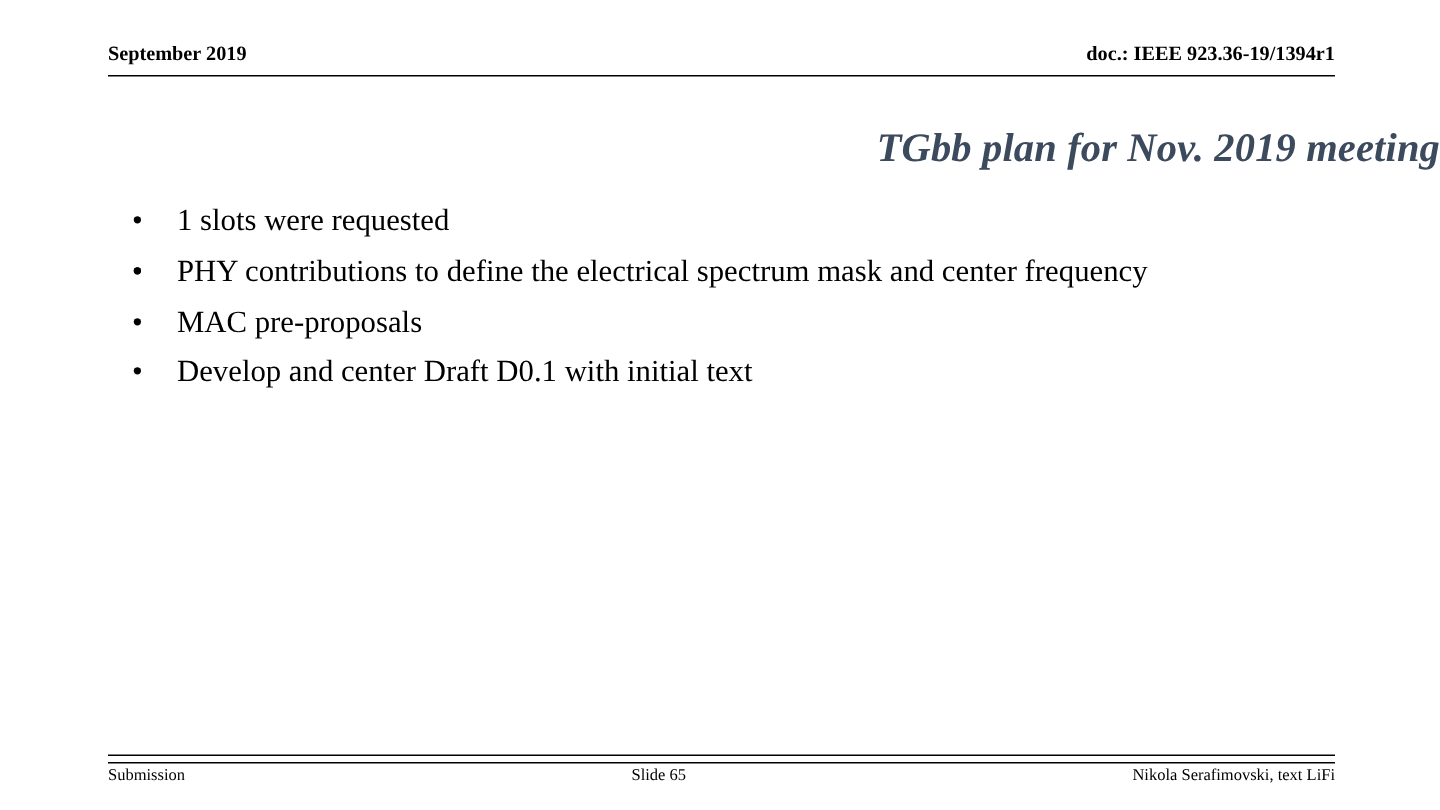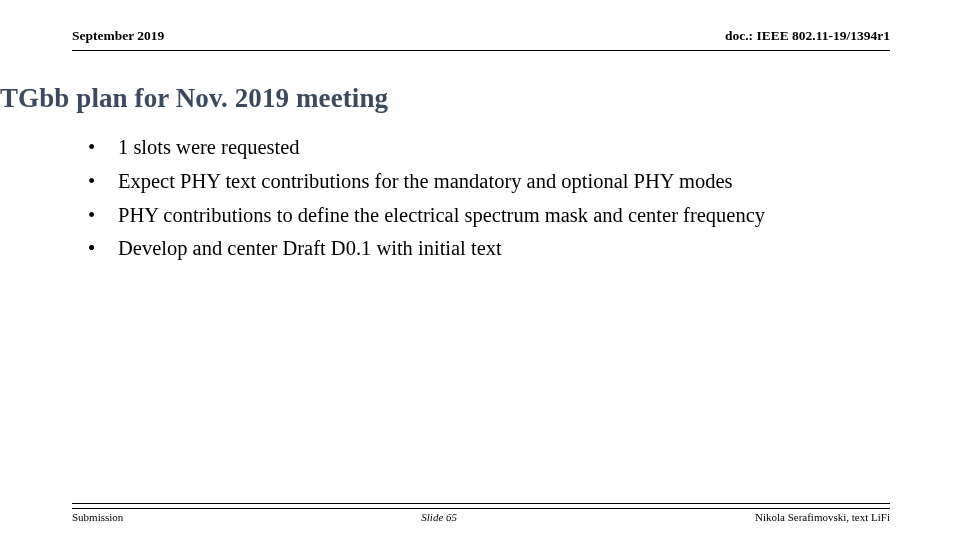--- a/index.html
+++ b/index.html
@@ -55,27 +55,28 @@
     height: 0;
     border-top: 1.6px solid #000000;
   }
 
   
   .title {
     position: absolute;
     left: 0;
     width: 960px;
     top: 82px;
-    text-align: left;
+    text-align: right;
     font-family: "Liberation Serif", "DejaVu Serif", serif;
     font-weight: bold;
     font-size: 27px;
     line-height: 32px;
     color: #3c4a5e;
     letter-spacing: 0.1px;
+    font-style: italic;
   }
 
   
   .content {
     position: absolute;
     left: 72px;
     top: 131px;
     width: 830px;
   }
   .bullet-list {
@@ -132,59 +133,58 @@
   }
   .footer-left {
     flex: 0 0 auto;
     text-align: left;
     white-space: nowrap;
   }
   .footer-center {
     flex: 1 1 auto;
     text-align: center;
     white-space: nowrap;
-    font-style: italic;
   }
   .footer-right {
     flex: 0 0 auto;
     text-align: right;
     white-space: nowrap;
   }
 </style>
 </head>
 <body>
 
 <div class="slide">
 
   <div class="header">
     <div class="header-row">
       <span class="header-date">September 2019</span>
-      <span class="header-doc">doc.: IEEE 802.11-19/1394r1</span>
+      <span class="header-doc">doc.: IEEE 923.36-19/1394r1</span>
     </div>
   </div>
   <div class="header-rule"></div>
 
   <div class="title">TGbb plan for Nov. 2019 meeting</div>
 
   <div class="content">
     <ul class="bullet-list">
       <li class="bullet-item">
         <span class="bullet-marker">•</span>
         <span>1 slots were requested</span>
       </li>
       <li class="bullet-item">
         <span class="bullet-marker">•</span>
-        <span>Expect PHY text contributions for the mandatory and optional PHY modes</span>
       </li>
       <li class="bullet-item">
         <span class="bullet-marker">•</span>
         <span>PHY contributions to define the electrical spectrum mask and center frequency</span>
       </li>
       <li class="bullet-item">
         <span class="bullet-marker">•</span>
+        <span>MAC pre-proposals</span>
       </li>
       <li class="bullet-item">
         <span class="bullet-marker">•</span>
         <span>Develop and center Draft D0.1 with initial text</span>
       </li>
     </ul>
   </div>
 
   <div class="footer-rule-top"></div>
   <div class="footer-rule-bottom"></div>

